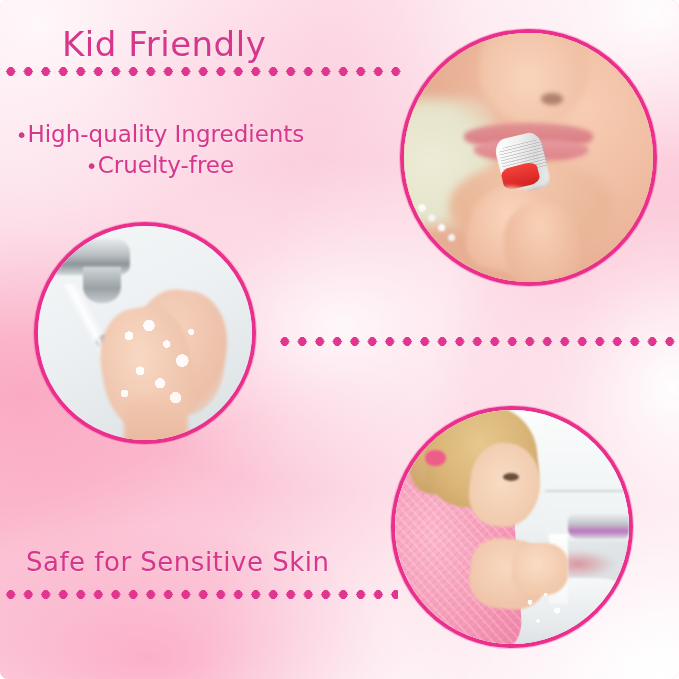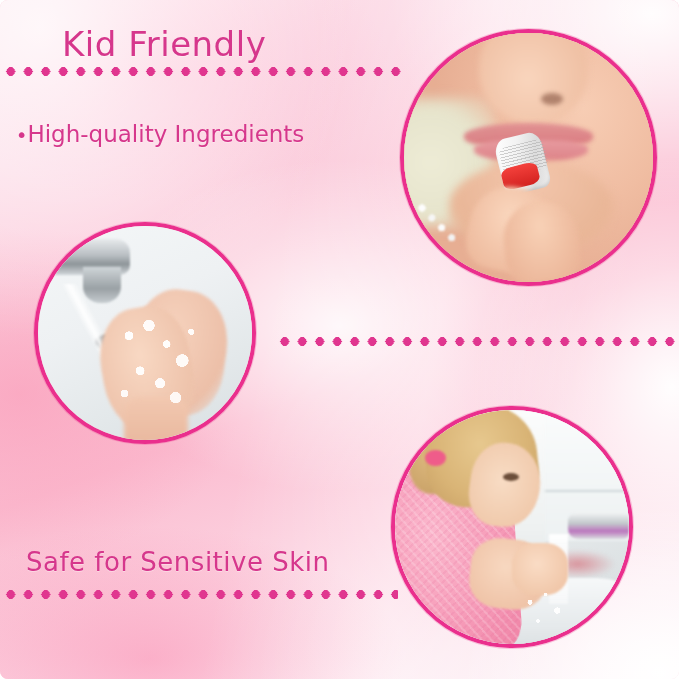--- a/index.html
+++ b/index.html
@@ -374,20 +374,21 @@
   <div class="bg-layer bg-glow-right"></div>
   <div class="bg-layer bg-glow-br"></div>
   <div class="bg-layer bg-soft-sheen"></div>
 
   <div class="heading" id="h-kid">Kid Friendly</div>
 
   <div class="dotrule" id="rule-1"></div>
 
   <div id="bullets">
     <span class="bline"><span class="dot">•</span><span>High-quality Ingredients</span></span>
+    <span class="bline"><span class="dot">•</span><span>Cruelty-free</span></span>
   </div>
 
 
   <div class="dotrule" id="rule-2"></div>
 
   <div class="heading" id="h-safe">Safe for Sensitive Skin</div>
 
   <div class="dotrule" id="rule-3"></div>
 
   <div class="photo" id="photo-lipbalm">

